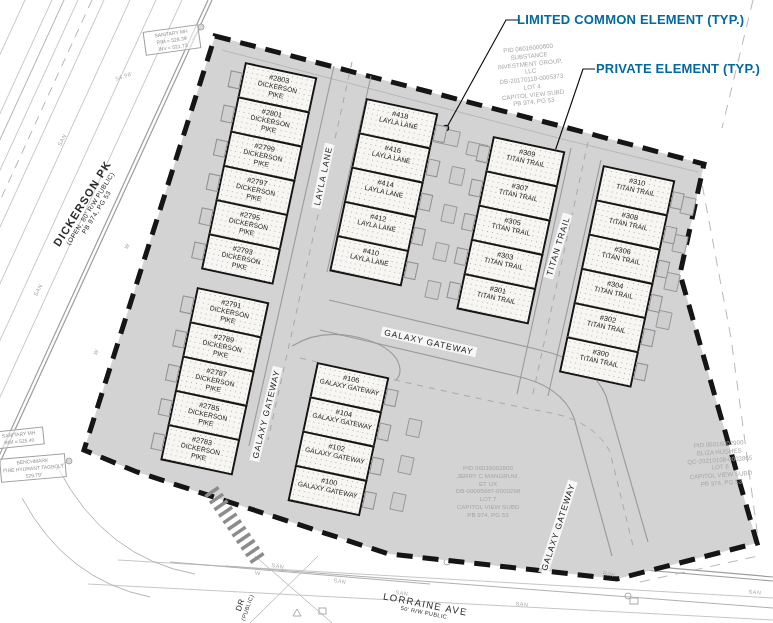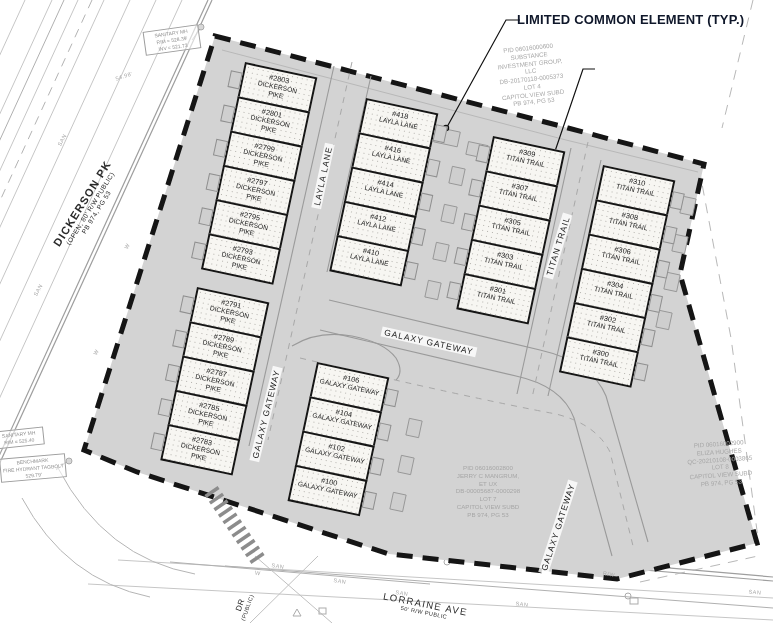--- a/index.html
+++ b/index.html
@@ -28,21 +28,21 @@
           white-space:nowrap;color:#1b1b1b;background:rgba(255,255,255,.82);
           padding:0 3px;font-size:8.5px;letter-spacing:1px;text-align:center;}
   .road-name{position:absolute;transform:translate(-50%,-50%) rotate(var(--r,0deg));
              text-align:center;color:#2a2a2a;white-space:nowrap;background:transparent;}
   .road-name .rn-main{font-size:11px;font-weight:700;letter-spacing:1.2px;}
   .road-name .rn-sub{font-size:6.6px;letter-spacing:.4px;}
   .road-name.small .rn-main{font-size:8px;font-weight:400;letter-spacing:.5px;}
   .road-name.small .rn-sub{font-size:5.6px;}
 
   
-  .callout{position:absolute;font-size:13px;font-weight:600;color:#0f172a;
+  .callout{position:absolute;font-size:13px;font-weight:600;color:#0369a1;
            letter-spacing:.2px;white-space:nowrap;}
 
   
   .parcel{position:absolute;color:#a7a7a7;font-size:6.2px;line-height:1.25;
           text-align:center;transform:rotate(var(--r,0deg));}
   .parcel .tline{white-space:nowrap;}
 
   
   .note{position:absolute;color:#8f8f8f;font-size:5px;line-height:1.35;text-align:center;
         border:0.5px solid #9d9d9d;background:rgba(255,255,255,.6);padding:1px 2px;
@@ -314,20 +314,21 @@
   <div class="road-name small" style="left:425px;top:607px;--r:11deg">
     <div class="rn-main" style="font-size:9.5px;letter-spacing:1.4px">LORRAINE AVE</div>
     <div class="rn-sub">50' R/W PUBLIC</div>
   </div>
   <div class="road-name small" style="left:243px;top:606px;--r:-70deg">
     <div class="rn-main">DR</div>
     <div class="rn-sub">(PUBLIC)</div>
   </div>
 
   <div class="callout" style="left:517px;top:12px">LIMITED COMMON ELEMENT (TYP.)</div>
+  <div class="callout" style="left:596px;top:61px">PRIVATE ELEMENT (TYP.)</div>
 
   <div class="parcel" style="left:484px;top:44px;width:94px;--r:-6deg">
       <div class="tline">PID 06016000600</div>
       <div class="tline">SUBSTANCE</div>
       <div class="tline">INVESTMENT GROUP,</div>
       <div class="tline">LLC</div>
       <div class="tline">DB-20170118-0005373</div>
       <div class="tline">LOT 4</div>
       <div class="tline">CAPITOL VIEW SUBD</div>
       <div class="tline">PB 974, PG 53</div>

